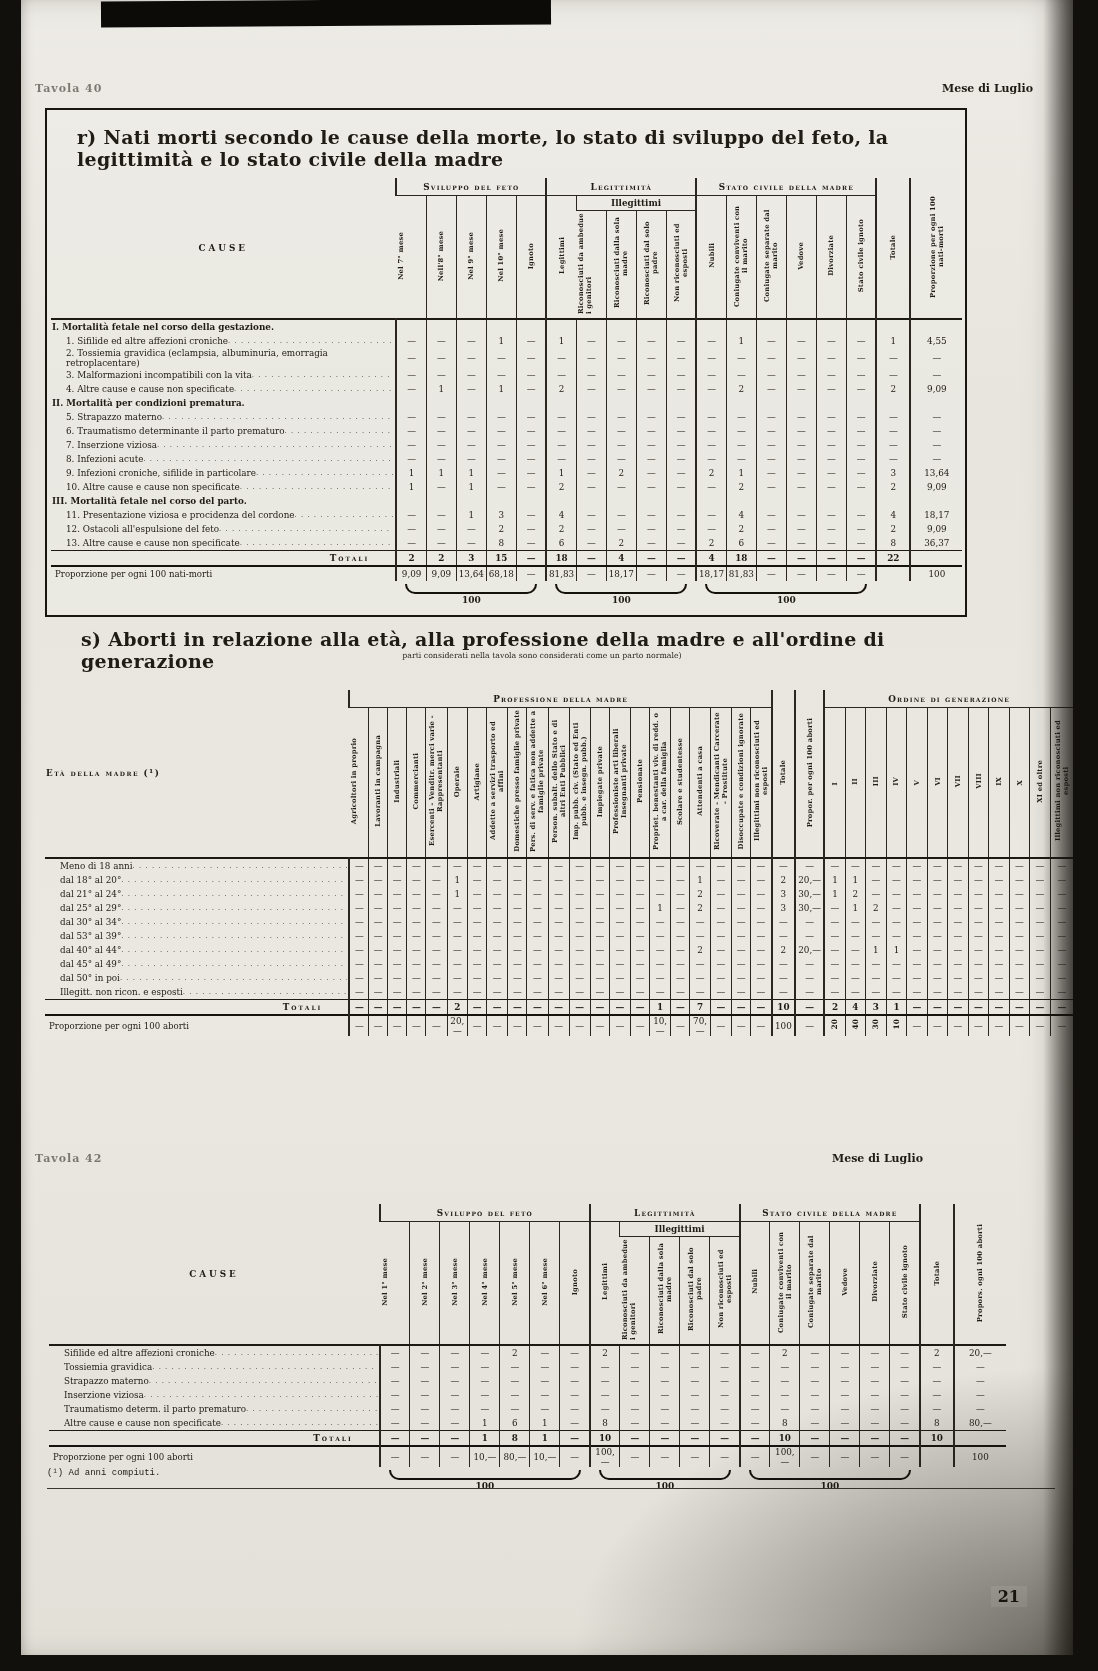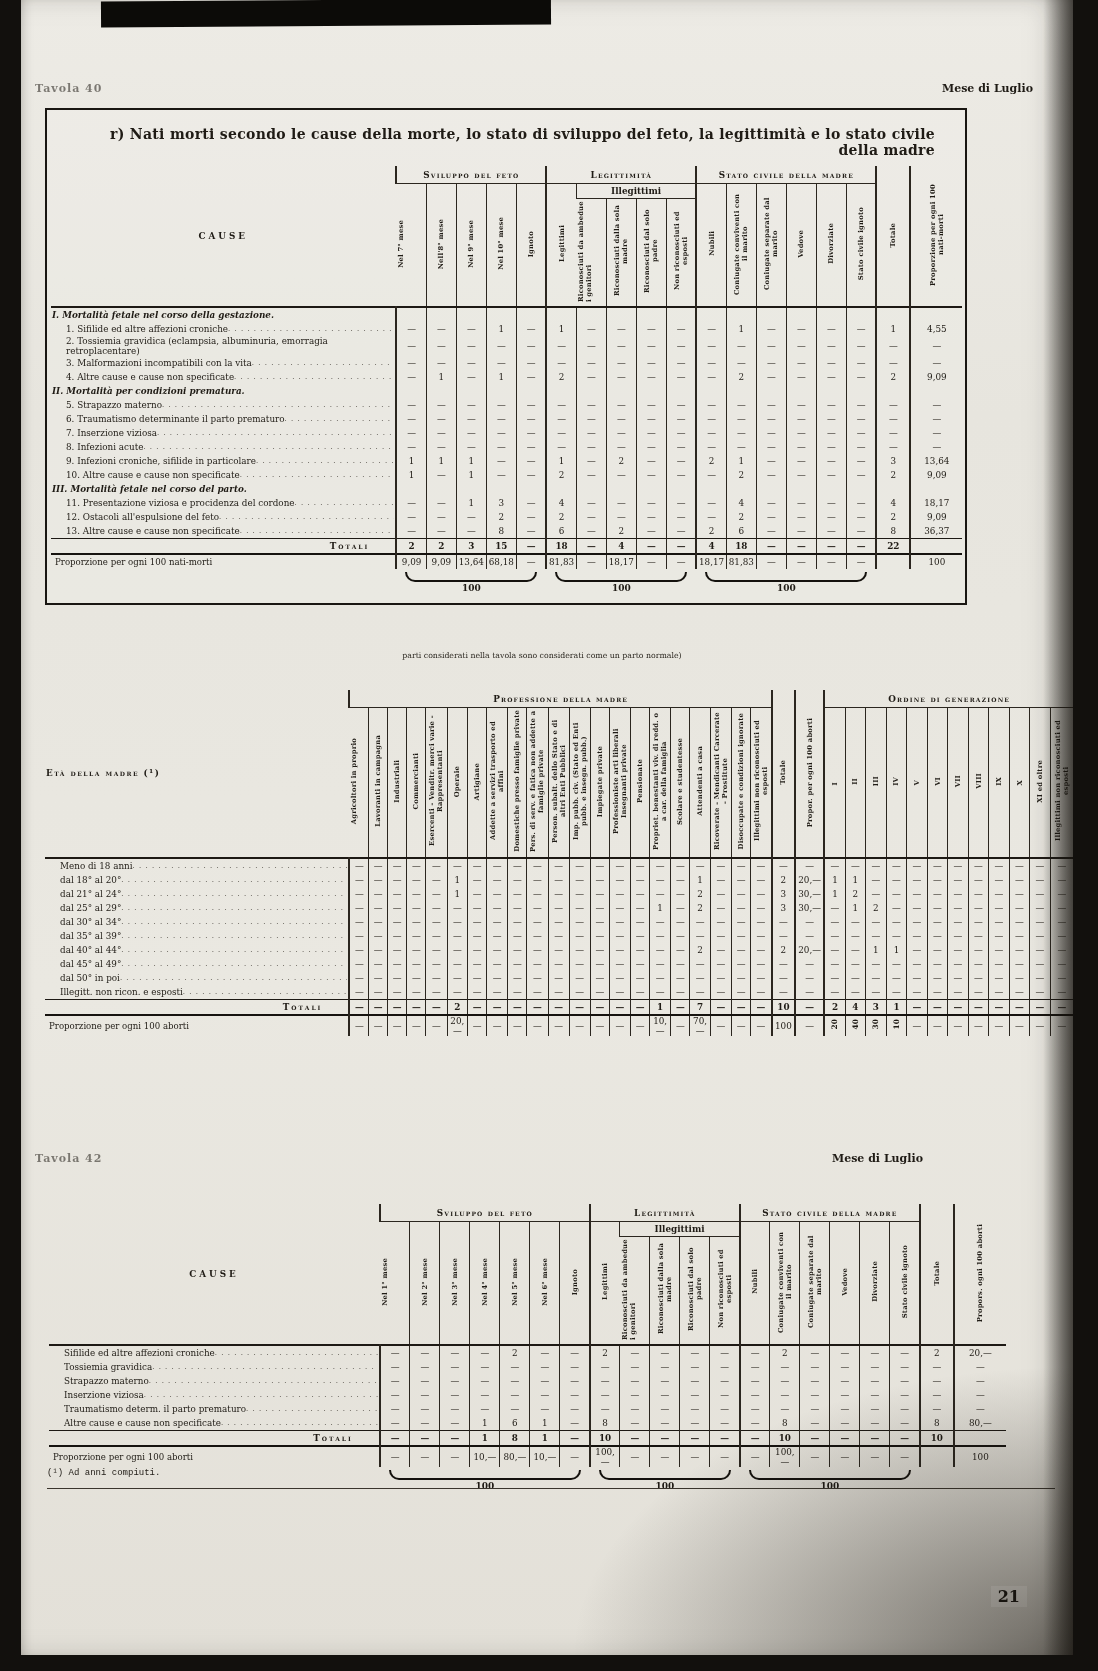--- a/index.html
+++ b/index.html
@@ -16,21 +16,21 @@
   }
   .band-top{position:absolute;left:80px;top:0;width:450px;height:26px;background:#0c0b08;transform:rotate(-.4deg);}
   .shade-br{position:absolute;right:0;bottom:0;width:520px;height:300px;
     background:radial-gradient(ellipse at 100% 100%, rgba(28,24,18,.6), rgba(28,24,18,0) 68%);pointer-events:none;}
   .shade-r{position:absolute;top:0;right:0;width:30px;height:100%;
     background:linear-gradient(to right, rgba(20,17,12,0), rgba(20,17,12,.65));pointer-events:none;}
 
   .abs{position:absolute;}
   .meta{display:flex;justify-content:space-between;font-size:11px;font-weight:bold;}
   .meta .faint{opacity:.55;letter-spacing:1px;}
-  .ttl{text-align:right;font-weight:bold;font-size:14px;letter-spacing:.3px;}
+  .ttl{text-align:left;font-weight:bold;font-size:19px;letter-spacing:.3px;}
   .note{text-align:center;font-size:7.8px;line-height:1.5;color:#2a261f;}
 
   .framebox{border:2.5px solid #191612;background:rgba(255,255,255,.12);}
   .framebox .ttl{margin:16px 30px 8px;}
 
   table.gt{border-collapse:collapse;table-layout:fixed;margin-left:4px;}
   .gt th,.gt td{
     border-left:1px solid #2b261f;padding:0 1px;
     font-size:8.8px;text-align:center;vertical-align:middle;overflow:hidden;
   }
@@ -44,21 +44,21 @@
   .etahead{text-align:left;font-variant:small-caps;font-size:9px;letter-spacing:1.5px;line-height:1.6;}
   .v{writing-mode:vertical-rl;transform:rotate(180deg);display:inline-block;
      font-weight:bold;font-size:6.8px;line-height:1.18;white-space:normal;
      max-height:102px;letter-spacing:.2px;}
   .vtall .v{max-height:142px;}
   .vrowhead{height:108px;}
   .vrowtall{height:150px;}
   .gt tbody td{height:14px;font-size:8.8px;}
   .dash{color:#35302a;font-size:8px;}
   .secrow td{height:15px;}
-  .seclbl{font-style:italic;font-weight:bold;font-size:9px;white-space:nowrap;}
+  .seclbl{font-weight:bold;font-size:9px;white-space:nowrap;}
   .lbl{display:flex;align-items:center;padding-left:14px;}
   .lbl .txt{white-space:normal;}
   .lbl .dots{flex:1;overflow:hidden;white-space:nowrap;color:#3a352d;letter-spacing:1px;font-size:7px;}
   .totrow td{border-top:1.5px solid #1d1914;font-weight:bold;height:16px;}
   .totlbl{text-align:right !important;font-variant:small-caps;letter-spacing:2px;padding-right:26px !important;font-weight:bold;}
   .proprow td{border-top:2.2px solid #16130f;height:20px;font-size:8.2px;}
   .proplbl{font-size:8.6px !important;padding-left:4px !important;}
   .bracerow td{border:none !important;height:30px;vertical-align:top;}
   .brace{height:8px;border:2.5px solid #14110d;border-top:none;border-radius:0 0 11px 11px;margin:3px 8px 0;}
   .b100{text-align:center;font-weight:bold;font-size:9px;margin-top:1px;}
@@ -589,20 +589,21 @@
             <td class="nob" colspan="6">
               <div class="brace"></div>
               <div class="b100">100</div>
             </td>
             <td class="nob" colspan="2"></td>
           </tr>
         </tbody>
       </table>
   </div>
 
+  <div class="abs ttl" style="top:628px;left:60px;right:120px;">s) Aborti in relazione alla età, alla professione della madre e all'ordine di generazione</div>
   <div class="abs note" style="top:650px;left:20px;right:30px;">
     <div>parti considerati nella tavola sono considerati come un parto normale)</div>
   </div>
   <table class="gt vtall abs" id="t41" style="top:690px;left:20px;">
       <colgroup>
         <col style="width: 190px;">
         <col style="width: 22px;">
         <col style="width: 22px;">
         <col style="width: 22px;">
         <col style="width: 22px;">
@@ -894,21 +895,21 @@
           <td class="dash">—</td>
           <td class="dash">—</td>
           <td class="dash">—</td>
           <td class="dash">—</td>
           <td class="dash">—</td>
           <td class="dash">—</td>
         </tr>
         <tr>
           <td class="lbl-cell">
             <div class="lbl">
-              <span class="txt">dal 35° al 39°</span>
+              <span class="txt">dal 53° al 39°</span>
               <span class="dots"> .  .  .  .  .  .  .  .  .  .  .  .  .  .  .  .  .  .  .  .  .  .  .  .  .  .  .  .  .  .  .  .  .  .  .  .  .  .  .  . </span>
             </div>
           </td>
           <td class="b2 dash">—</td>
           <td class="dash">—</td>
           <td class="dash">—</td>
           <td class="dash">—</td>
           <td class="dash">—</td>
           <td class="dash">—</td>
           <td class="dash">—</td>

